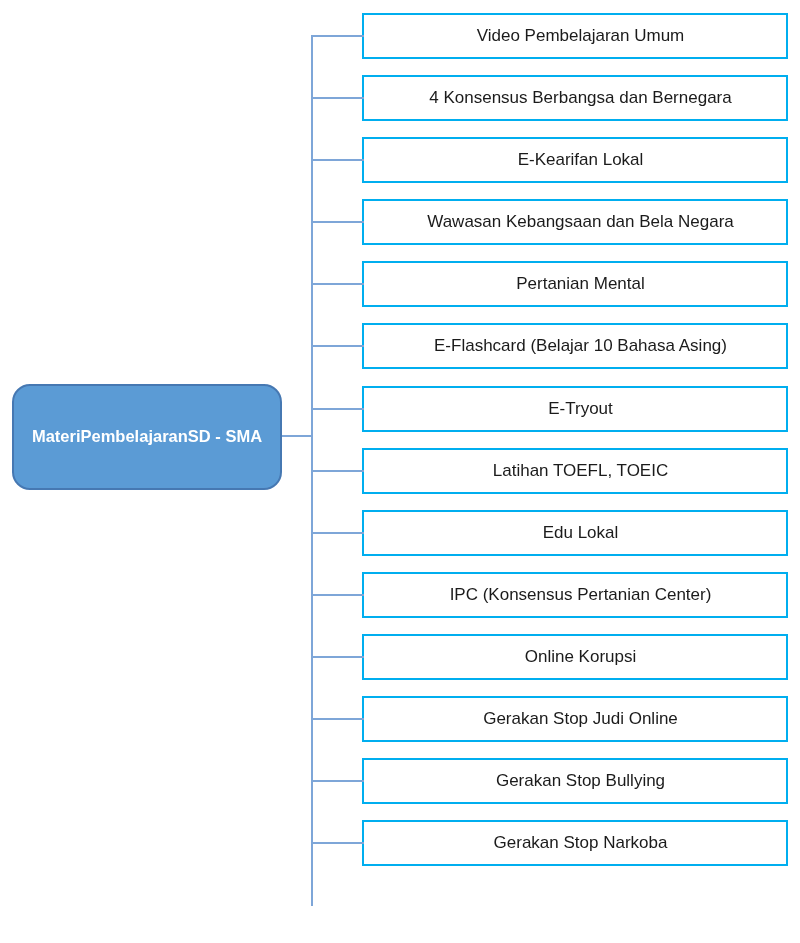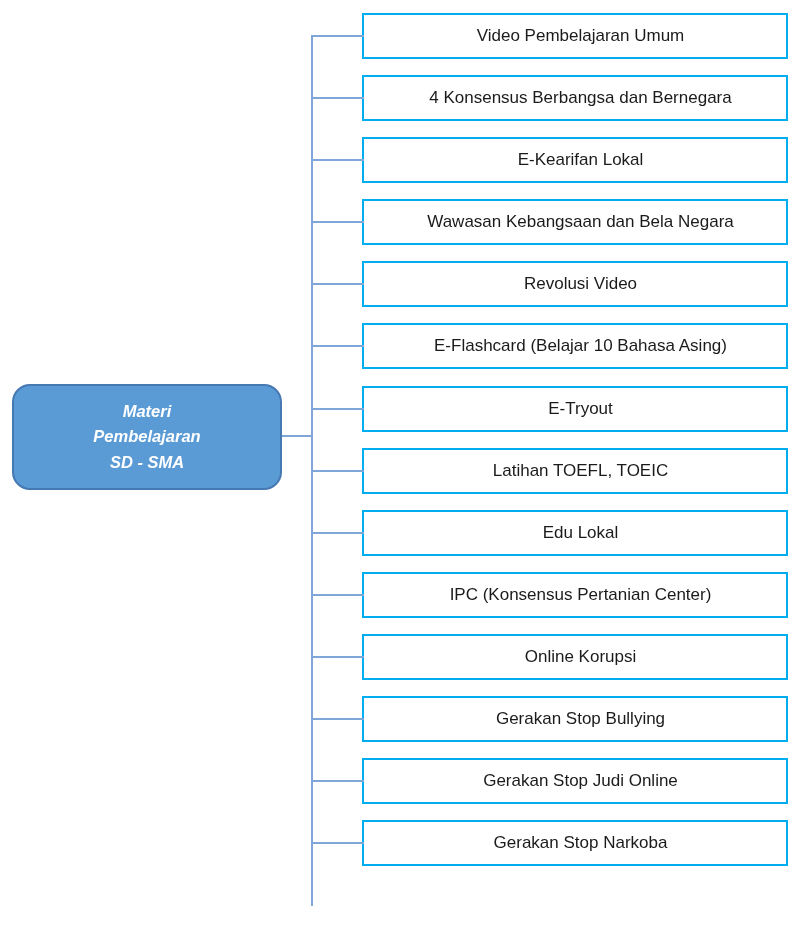--- a/index.html
+++ b/index.html
@@ -34,28 +34,27 @@
     width:31px;height:2px;
     background:var(--connector);
   }
   .root-node{
     position:absolute;
     left:12px;top:384px;
     width:270px;height:106px;
     background:var(--root-fill);
     border:2.5px solid var(--root-border);
     border-radius:18px;
-    display:flex;flex-direction:column;
+    display:flex;flex-direction:row;
     align-items:center;justify-content:center;
     color:var(--root-text);
     font-weight:bold;
     font-size:16.5px;
     line-height:1.55;
     text-align:center;
-    font-style:italic;
   }
   .items{
     position:absolute;
     left:362px;top:13px;
     width:426px;
     display:flex;flex-direction:column;
     gap:16.1px;
   }
   .item{
     position:relative;
@@ -98,43 +97,43 @@
     <div class="item">
       <span>4 Konsensus Berbangsa dan Bernegara</span>
     </div>
     <div class="item">
       <span>E-Kearifan Lokal</span>
     </div>
     <div class="item">
       <span>Wawasan Kebangsaan dan Bela Negara</span>
     </div>
     <div class="item">
-      <span>Revolusi Video</span>
+      <span>Pertanian Mental</span>
     </div>
     <div class="item">
       <span>E-Flashcard (Belajar 10 Bahasa Asing)</span>
     </div>
     <div class="item">
       <span>E-Tryout</span>
     </div>
     <div class="item">
       <span>Latihan TOEFL, TOEIC</span>
     </div>
     <div class="item">
       <span>Edu Lokal</span>
     </div>
     <div class="item">
       <span>IPC (Konsensus Pertanian Center)</span>
     </div>
     <div class="item">
       <span>Online Korupsi</span>
     </div>
     <div class="item">
-      <span>Gerakan Stop Bullying</span>
+      <span>Gerakan Stop Judi Online</span>
     </div>
     <div class="item">
-      <span>Gerakan Stop Judi Online</span>
+      <span>Gerakan Stop Bullying</span>
     </div>
     <div class="item">
       <span>Gerakan Stop Narkoba</span>
     </div>
   </div>
 </div>
 
 </body></html>

